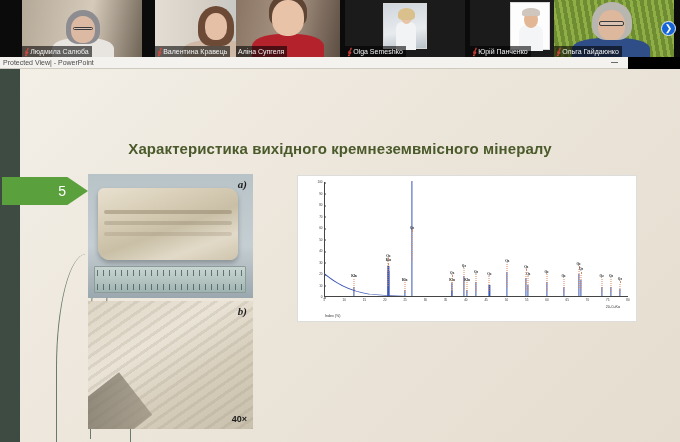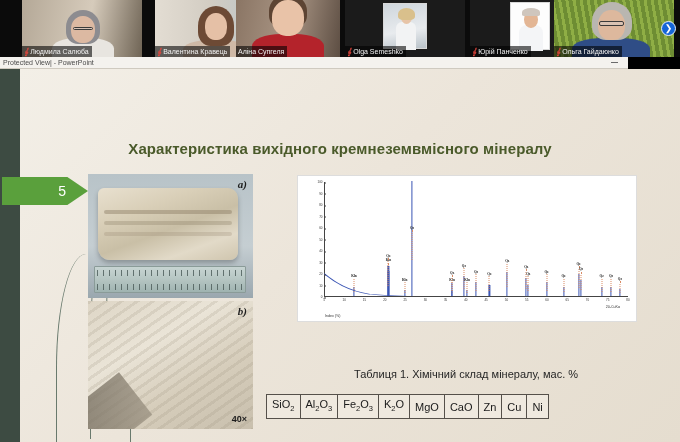--- a/index.html
+++ b/index.html
@@ -483,32 +483,20 @@
               <span class="plabel" style="left: 94.4%; bottom: 16%;">Qz</span>
               <div class="peak" style="left: 97.3333%; height: 6%;"></div>
               <div class="marker" style="left: 97.3333%; bottom: 3.8%; height: 10.2%;"></div>
               <span class="plabel" style="left: 97.3333%; bottom: 14%;">Qz</span>
             </div>
           <span id="xrd-ylabel">Index (%)</span>
           <span id="xrd-xlabel">2θ-CuKα</span>
         </div>
       </div>
 
-      <div id="table-caption">Таблиця 1. Хімічний склад мінералу, мас. %</div>
       <table id="chem-table">
         <tbody>
-          <tr id="chem-head-row">
-              <td>SiO<sub>2</sub></td>
-              <td>Al<sub>2</sub>O<sub>3</sub></td>
-              <td>Fe<sub>2</sub>O<sub>3</sub></td>
-              <td>K<sub>2</sub>O</td>
-              <td>MgO</td>
-              <td>CaO</td>
-              <td>Zn</td>
-              <td>Cu</td>
-              <td>Ni</td>
-            </tr>
         </tbody>
       </table>
 
     </div>
   </div>
 </div>
 
 </body></html>

